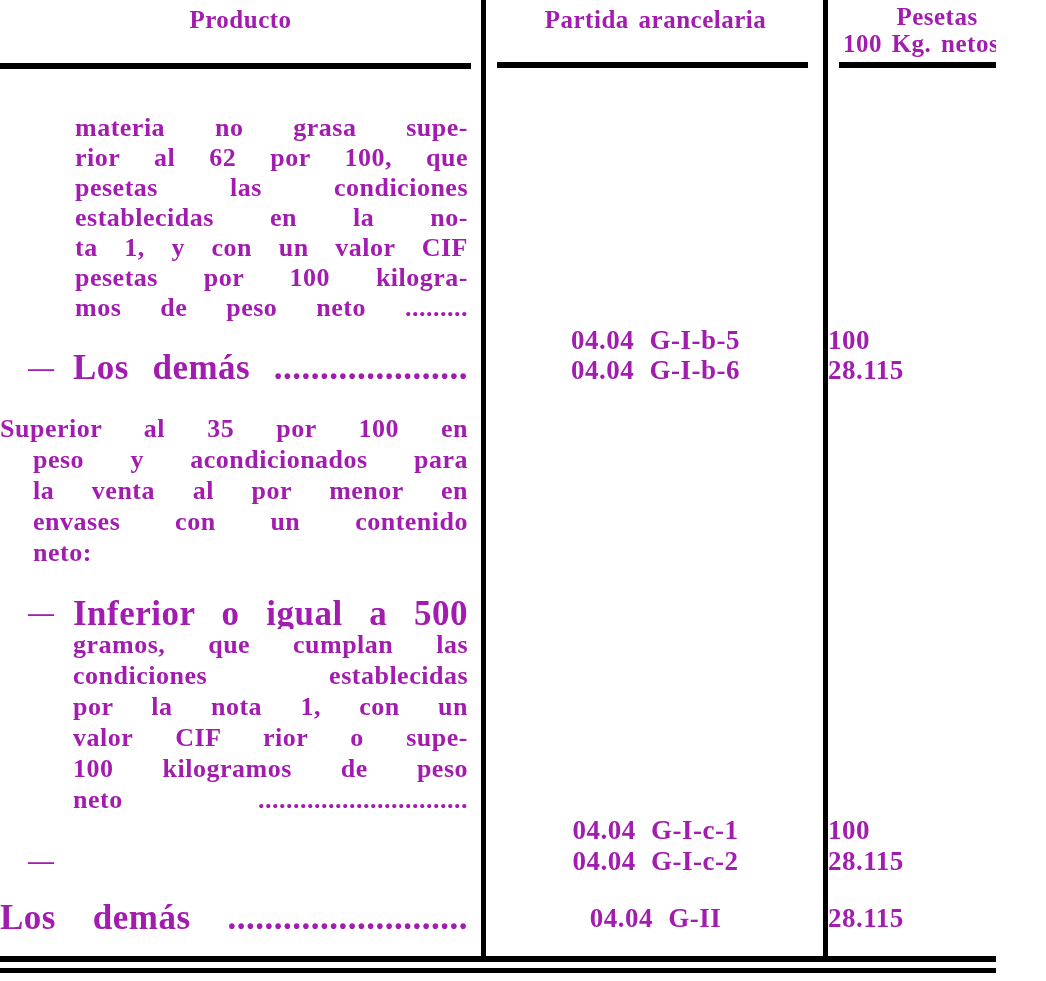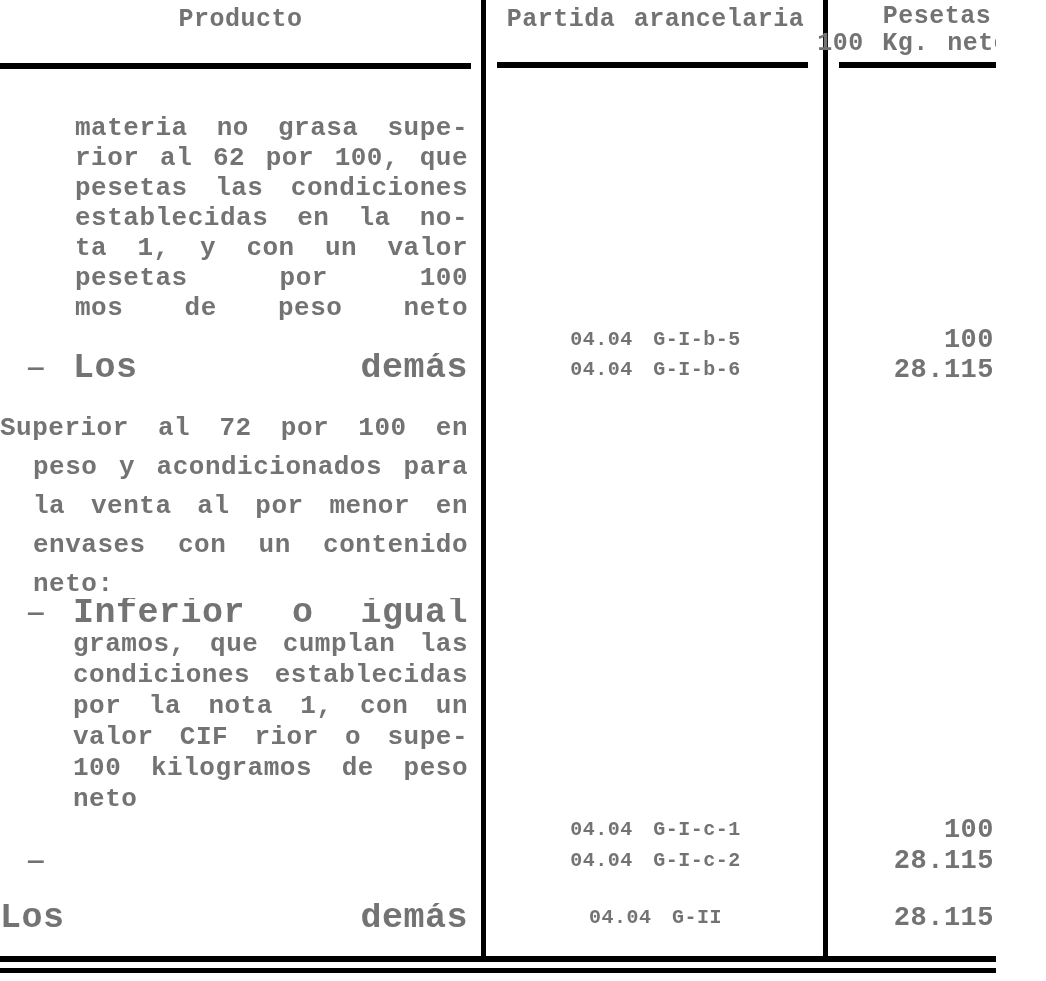--- a/index.html
+++ b/index.html
@@ -1,42 +1,42 @@
 <!DOCTYPE html>
 <html><head>
 <meta charset="utf-8">
 <style>
   html,body{margin:0;padding:0;background:#ffffff;}
   .page{
     position:relative;
     width:996px;height:981px;
     background:#ffffff;
-    color:#737373;
-    font-family:Liberation Mono, monospace;
+    color:#a21caf;
+    font-family:Liberation Serif, serif;
     font-weight:700;
     overflow:hidden;
     word-spacing:3px;
     letter-spacing:0.5px;
   }
   .vrule{position:absolute;top:0;width:5px;height:956px;background:#000;}
   .hline{position:absolute;background:#000;}
   .hdr{position:absolute;text-align:center;font-size:25px;line-height:28px;}
   
   .line{position:absolute;font-size:35px;line-height:30px;height:30px;overflow:hidden;white-space:nowrap;}
   
   .blk{position:absolute;}
   .blk .ln{font-size:26px;line-height:30px;height:30px;overflow:hidden;}
   .blk.lh31 .ln{line-height:31px;height:31px;}
   
   .j{text-align:justify;white-space:normal;}
   .j::after{content:"";display:inline-block;width:100%;height:0;}
-  .ind{margin-left:33px;margin-top:8px;}
+  .ind{margin-left:33px;}
   .dash{position:absolute;font-size:26px;line-height:30px;letter-spacing:0;}
-  .partida{position:absolute;left:488px;width:335px;text-align:center;font-size:20px;line-height:30px;height:30px;word-spacing:8px;}
-  .val{position:absolute;left:828px;width:166px;text-align:right;font-size:27px;line-height:30px;height:30px;}
+  .partida{position:absolute;left:488px;width:335px;text-align:center;font-size:27px;line-height:30px;height:30px;word-spacing:8px;}
+  .val{position:absolute;left:828px;width:166px;text-align:left;font-size:27px;line-height:30px;height:30px;}
   .tick{position:absolute;left:1012px;top:947px;width:32px;height:4px;background:#000;transform:rotate(-35deg);}
 </style>
 </head>
 <body>
 
 <div class="page">
 
   <div class="vrule" style="left:481px;"></div>
   <div class="vrule" style="left:823px;"></div>
 
@@ -56,21 +56,21 @@
     <div class="ln j">establecidas en la no-</div>
     <div class="ln j">ta 1, y con un valor CIF</div>
     <div class="ln j">pesetas por 100 kilogra-</div>
     <div class="ln j">mos de peso neto .........</div>
   </div>
 
   <div class="dash" style="left:28px;top:353px;">—</div>
   <div class="line j" style="left:73px;top:353px;width:395px;">Los demás .....................</div>
 
   <div class="blk lh31" style="left:0;top:413px;width:468px;">
-    <div class="ln j">Superior al 72 por 100 en</div>
+    <div class="ln j">Superior al 35 por 100 en</div>
     <div class="ln j ind">peso y acondicionados para</div>
     <div class="ln j ind">la venta al por menor en</div>
     <div class="ln j ind">envases con un contenido</div>
     <div class="ln ind">neto:</div>
   </div>
 
   <div class="dash" style="left:28px;top:598px;">—</div>
   <div class="line j" style="left:73px;top:598px;width:395px;height:31px;line-height:31px;">Inferior o igual a 500</div>
   <div class="blk lh31" style="left:73px;top:629px;width:395px;">
     <div class="ln j">gramos, que cumplan las</div>

